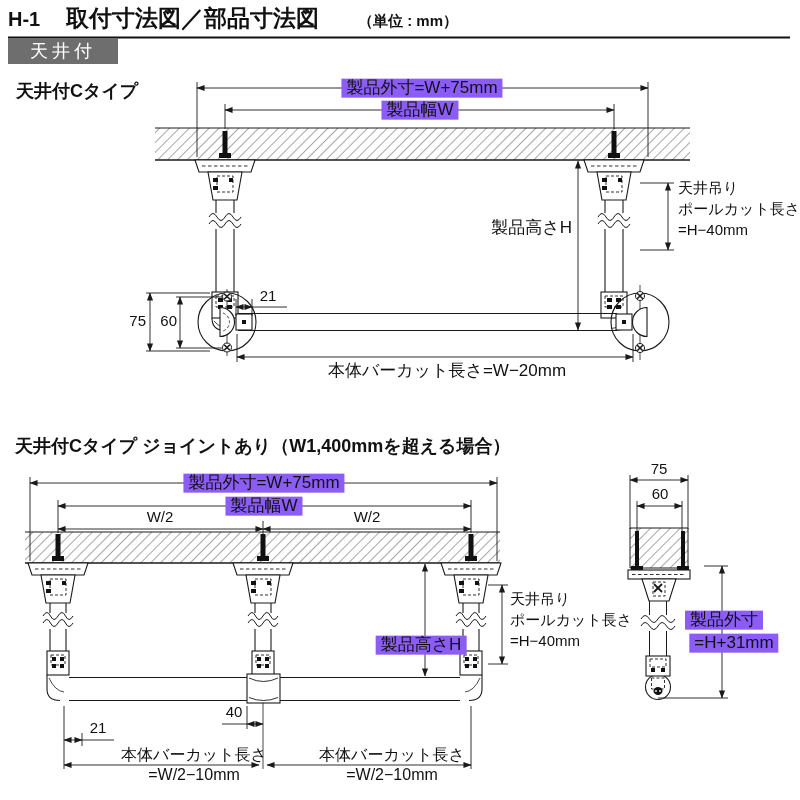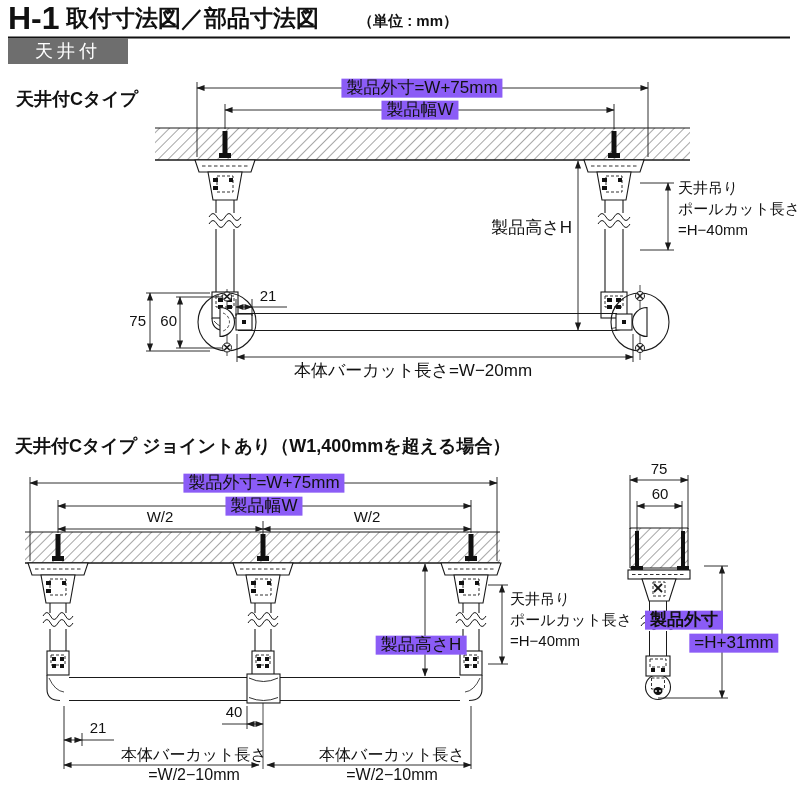--- a/index.html
+++ b/index.html
@@ -4,23 +4,23 @@
 <style>
   html,body{margin:0;padding:0;}
   body{width:800px;height:800px;background:#fff;position:relative;overflow:hidden;
        font-family:"Liberation Sans","DejaVu Sans",sans-serif;color:#111;}
   svg{position:absolute;left:0;top:0;}
   .lbl{position:absolute;white-space:nowrap;transform:translate(-50%,-50%);line-height:1.1;}
   .al{transform:translate(0,-50%);}
   .ar{transform:translate(-100%,-50%);}
   .bg{background:#8b5cf6;padding:0 5px;}
   .b{font-weight:bold;}
-  .f24{font-size:32px;} .f23{font-size:23px;} .f18{font-size:18px;} .f17{font-size:17px;}
+  .f24{font-size:20px;} .f23{font-size:23px;} .f18{font-size:18px;} .f17{font-size:17px;}
   .f19{font-size:15px;} .f16{font-size:16px;margin-left:28px;} .f15{font-size:15px;}
-  .badge{position:absolute;left:8px;top:38px;width:120px;height:26px;background:#6e6e6e;
+  .badge{position:absolute;left:8px;top:38px;width:110px;height:26px;background:#6e6e6e;
          color:#fff;font-size:18px;text-align:center;line-height:26px;letter-spacing:4px;}
   .blk{position:absolute;white-space:nowrap;font-size:15px;line-height:21px;}
 </style>
 </head>
 <body>
 
 <svg width="800" height="800" viewBox="0 0 800 800">
   <defs>
     <marker id="arw" viewBox="0 0 10 10" refX="9.3" refY="5" markerWidth="9" markerHeight="9" orient="auto-start-reverse">
       <path d="M0,1.2 L10,5 L0,8.8 Z" fill="#1a1a1a"></path>
@@ -236,33 +236,33 @@
     <line x1="658" y1="698" x2="728" y2="698"></line>
     <line x1="722" y1="566" x2="722" y2="698" marker-start="url(#arw)" marker-end="url(#arw)"></line>
   </g>
 </svg>
 
 <div class="lbl al f24 b" style="left:8px;top:19px;">H-1</div>
 <div class="lbl al f23 b" style="left:66px;top:19px;">取付寸法図／部品寸法図</div>
 <div class="lbl al f15 b" style="left:358px;top:21px;">（単位 : mm）</div>
 <div class="badge">天井付</div>
 
-<div class="lbl al f18 b" style="left:16px;top:100px;">天井付Cタイプ</div>
+<div class="lbl al f18 b" style="left:16px;top:92px;">天井付Cタイプ</div>
 <div class="lbl bg f17" style="left:422px;top:88px;">製品外寸=W+75mm</div>
 <div class="lbl bg f17" style="left:420px;top:110px;">製品幅W</div>
 <div class="lbl ar f17" style="left:572px;top:228px;">製品高さH</div>
 <div class="blk" style="left:678px;top:177px;">
   <div>天井吊り</div>
   <div>ポールカット長さ</div>
   <div>=H−40mm</div>
 </div>
 <div class="lbl ar f19" style="left:146px;top:321px;">75</div>
 <div class="lbl ar f19" style="left:177px;top:321px;">60</div>
 <div class="lbl f19" style="left:268px;top:296px;">21</div>
-<div class="lbl f17" style="left:413px;top:371px;text-align:right;">本体バーカット長さ=W−20mm</div>
+<div class="lbl f17" style="left:447px;top:371px;text-align:right;">本体バーカット長さ=W−20mm</div>
 
 <div class="lbl al f18 b" style="left:15px;top:447px;">天井付Cタイプ ジョイントあり（W1,400mmを超える場合）</div>
 <div class="lbl bg f17" style="left:264px;top:483px;">製品外寸=W+75mm</div>
 <div class="lbl bg f17" style="left:264px;top:506px;">製品幅W</div>
 <div class="lbl f19" style="left:160px;top:517px;">W/2</div>
 <div class="lbl f19" style="left:367px;top:517px;">W/2</div>
 <div class="lbl bg f17" style="left:421px;top:645px;">製品高さH</div>
 <div class="blk" style="left:510px;top:588px;">
   <div>天井吊り</div>
   <div>ポールカット長さ</div>
@@ -270,14 +270,14 @@
 </div>
 <div class="lbl f19" style="left:98px;top:728px;">21</div>
 <div class="lbl f19" style="left:234px;top:712px;">40</div>
 <div class="lbl f16" style="left:166px;top:755px;">本体バーカット長さ</div>
 <div class="lbl f16" style="left:166px;top:775px;">=W/2−10mm</div>
 <div class="lbl f16" style="left:364px;top:755px;">本体バーカット長さ</div>
 <div class="lbl f16" style="left:364px;top:775px;">=W/2−10mm</div>
 
 <div class="lbl f19" style="left:659px;top:469px;">75</div>
 <div class="lbl f19" style="left:660px;top:494px;">60</div>
-<div class="lbl bg f17" style="left:684px;top:620px;font-weight:bold;">製品外寸</div>
+<div class="lbl bg f17" style="left:724px;top:620px;">製品外寸</div>
 <div class="lbl bg f17" style="left:734px;top:643px;">=H+31mm</div>
 
 </body></html>

